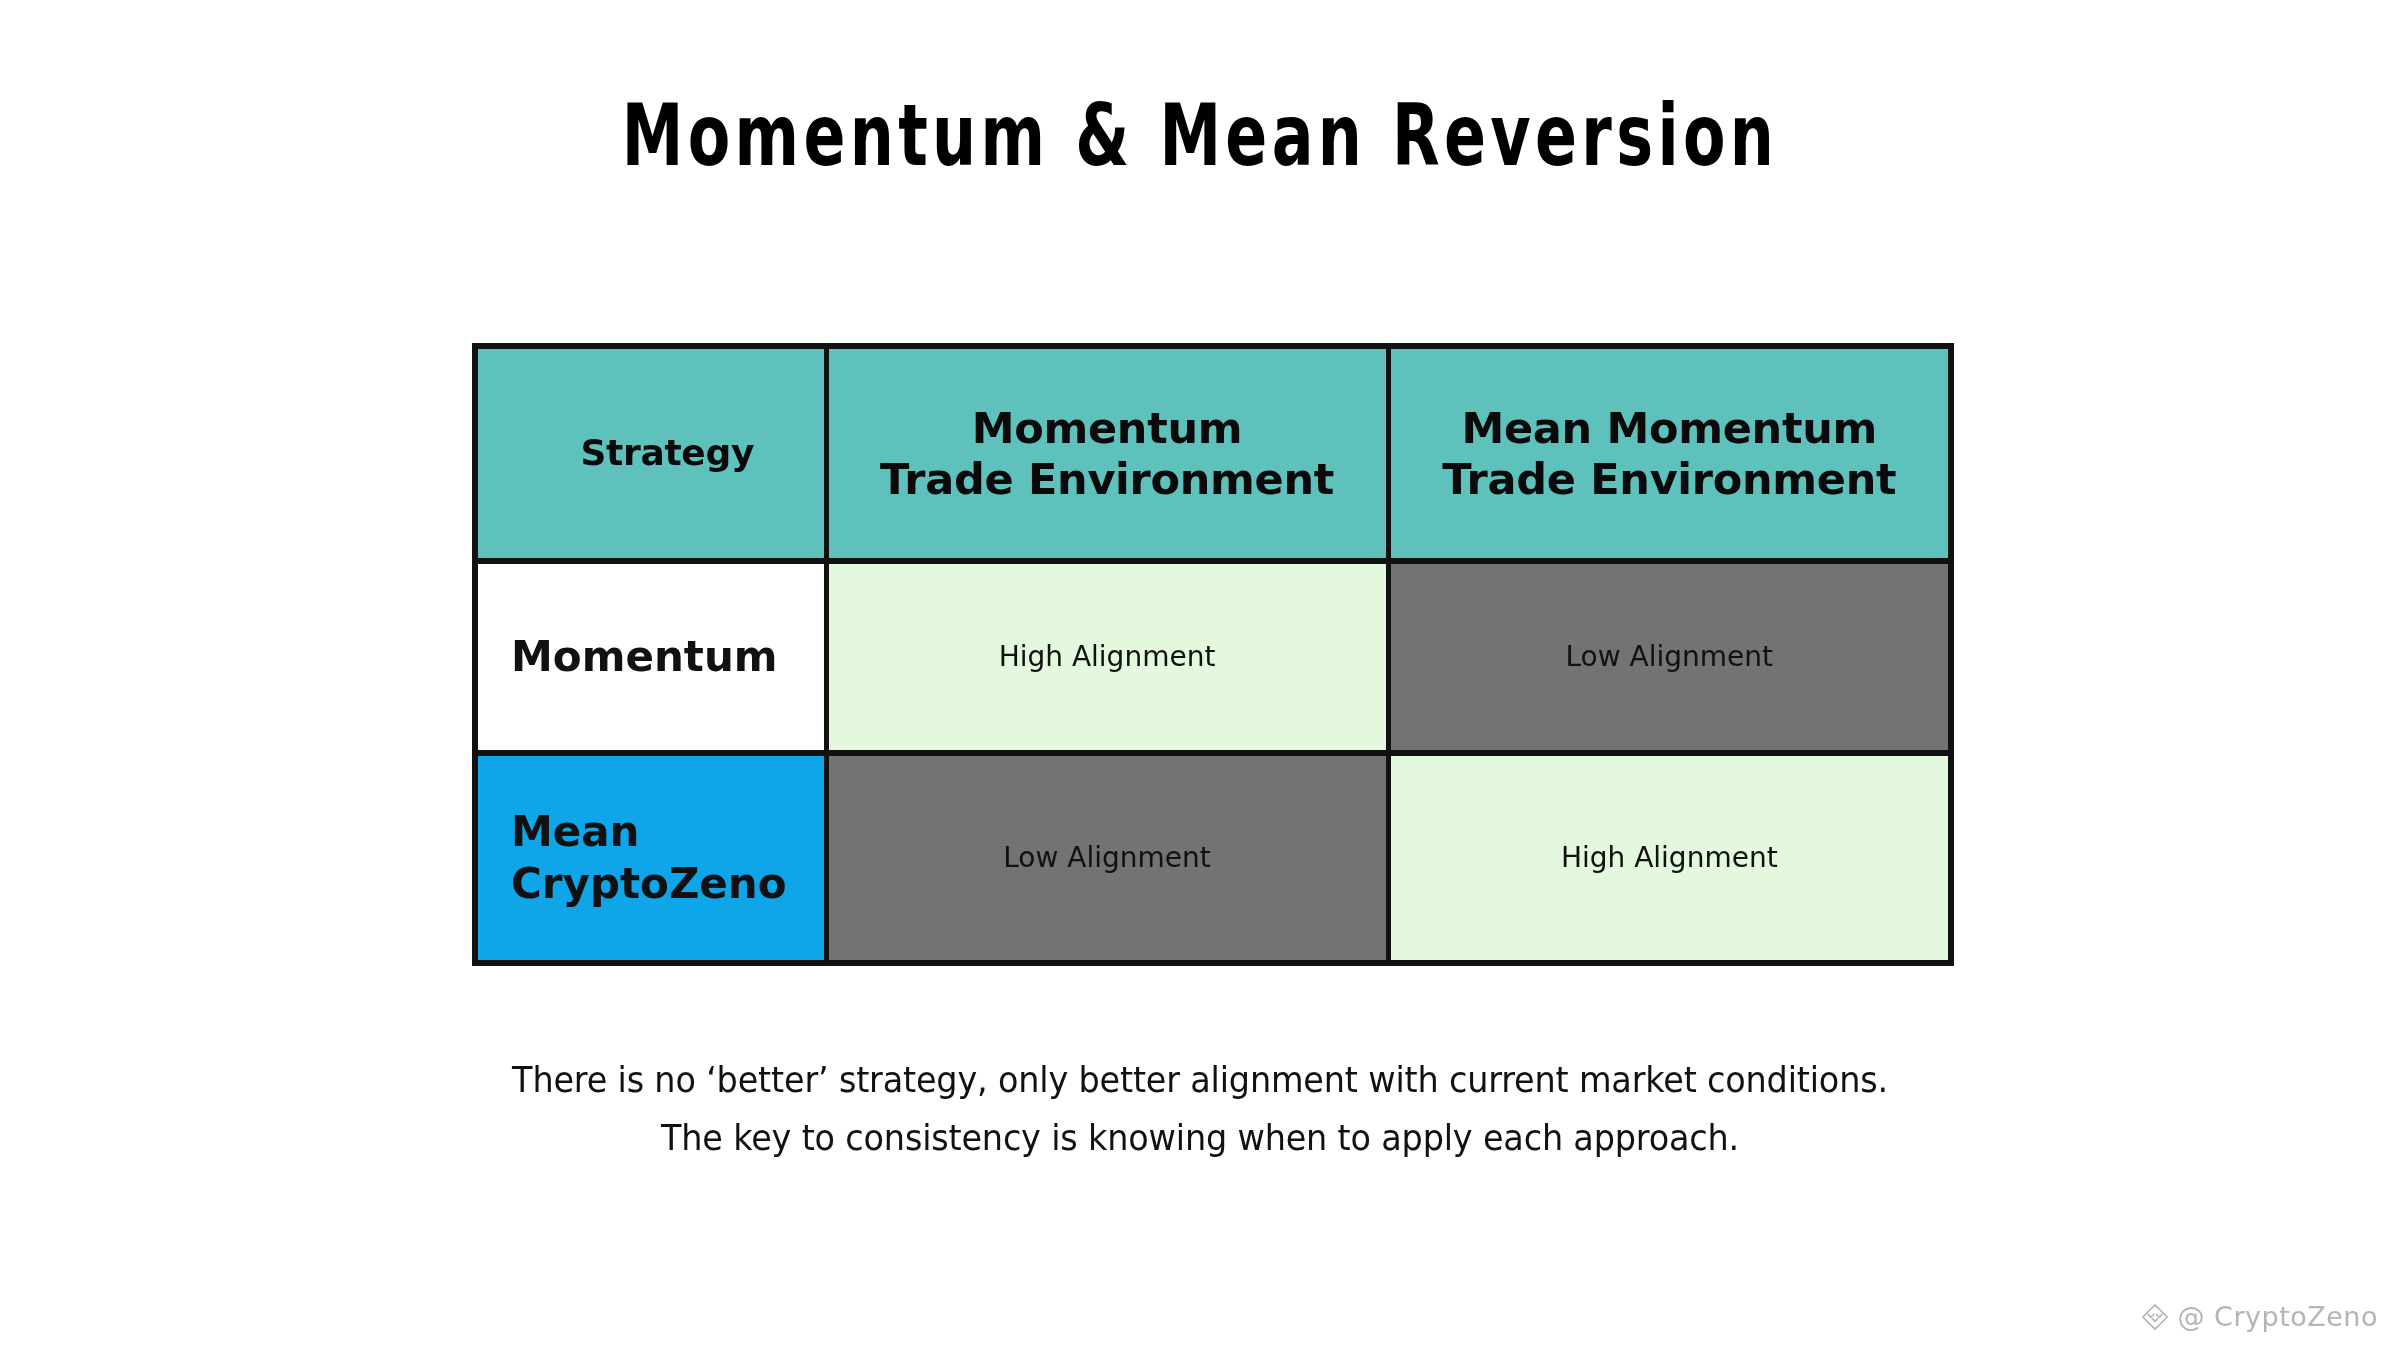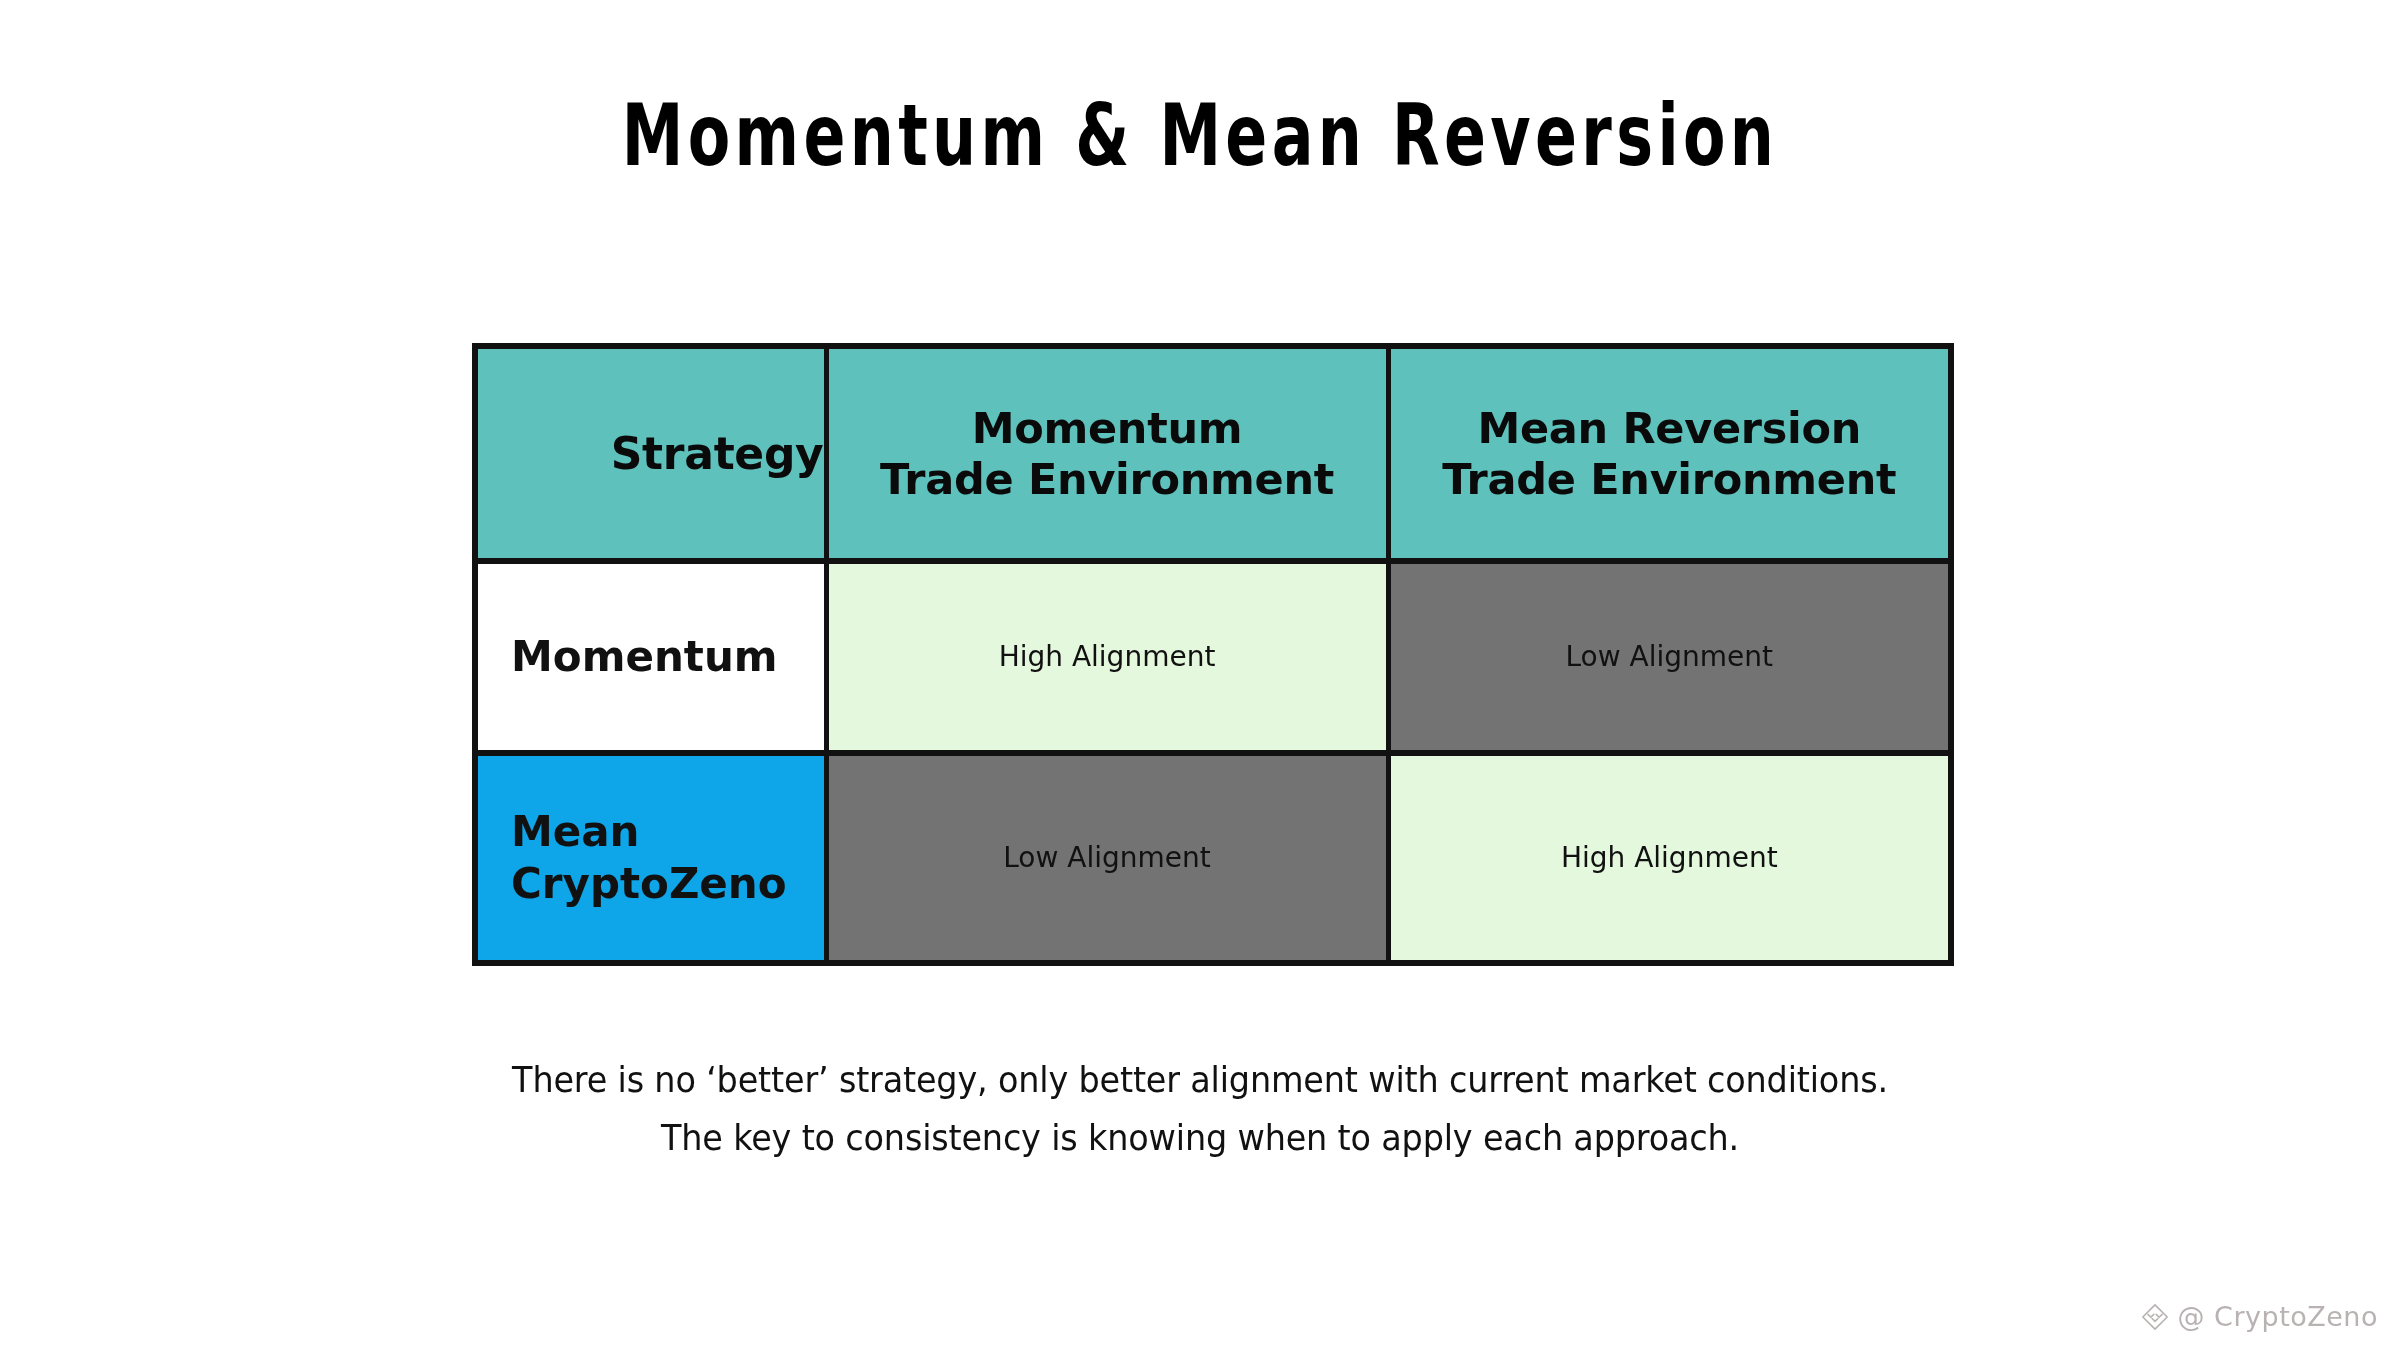--- a/index.html
+++ b/index.html
@@ -67,23 +67,23 @@
     font-weight: 700;
     font-size: 43px;
     line-height: 1.17;
     color: #0a0a0a;
     text-align: center;
     letter-spacing: -0.3px;
     transform: scaleX(1);
   }
   .hdr-row th:last-child { border-right: none; }
   .hdr-row th.h-strategy {
-    text-align: right;
+    text-align: center;
     padding-left: 33px;
-    font-size: 44px;
+    font-size: 36px;
   }
   .hdr-line { display: block; }
 
   
   .body-row td {
     height: 192px;
     border-right: 5px solid #111111;
     font-family: "DejaVu Sans", sans-serif;
     font-size: 28px;
     line-height: 1.2;
@@ -161,21 +161,21 @@
   <thead>
     <tr class="hdr-row">
       <th class="h-strategy">
         <span class="hdr-line">Strategy</span>
       </th>
       <th>
         <span class="hdr-line">Momentum</span>
         <span class="hdr-line">Trade Environment</span>
       </th>
       <th>
-        <span class="hdr-line">Mean Reversion</span>
+        <span class="hdr-line">Mean Momentum</span>
         <span class="hdr-line">Trade Environment</span>
       </th>
     </tr>
   </thead>
   <tbody>
     <tr class="body-row r1">
       <td class="lbl">Momentum</td>
       <td class="cell-high">High Alignment</td>
       <td class="cell-low">Low Alignment</td>
     </tr>

